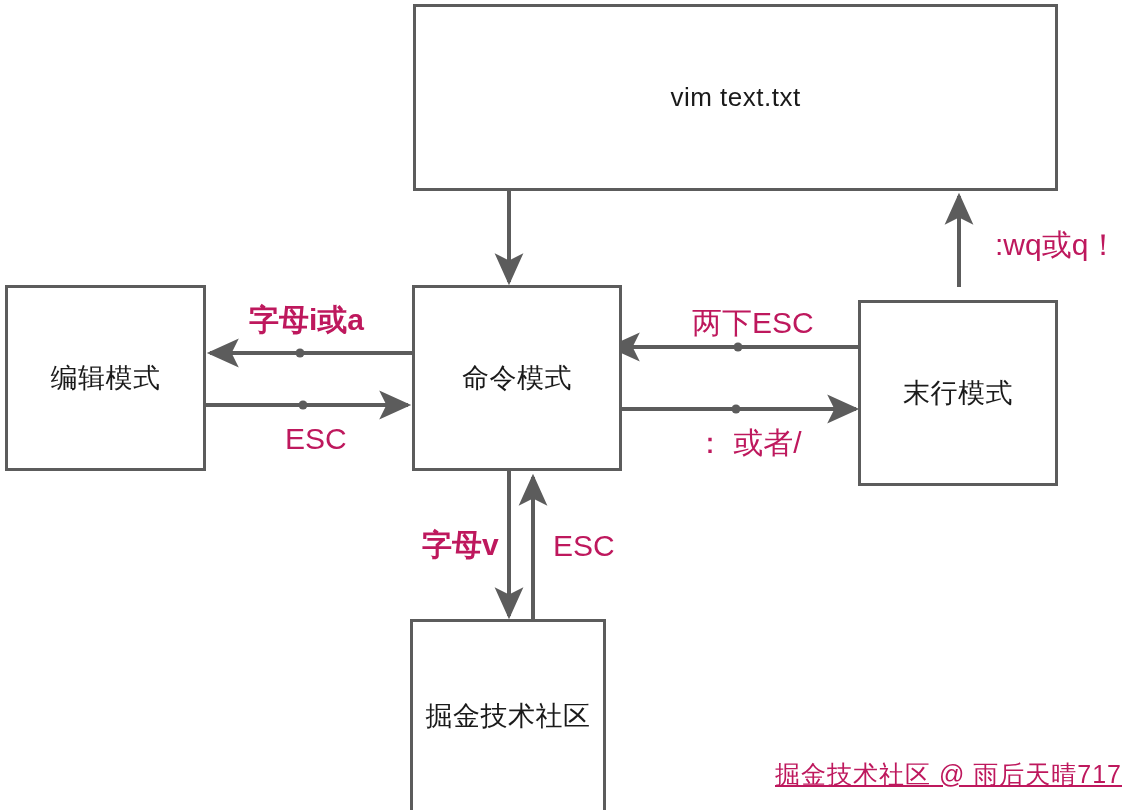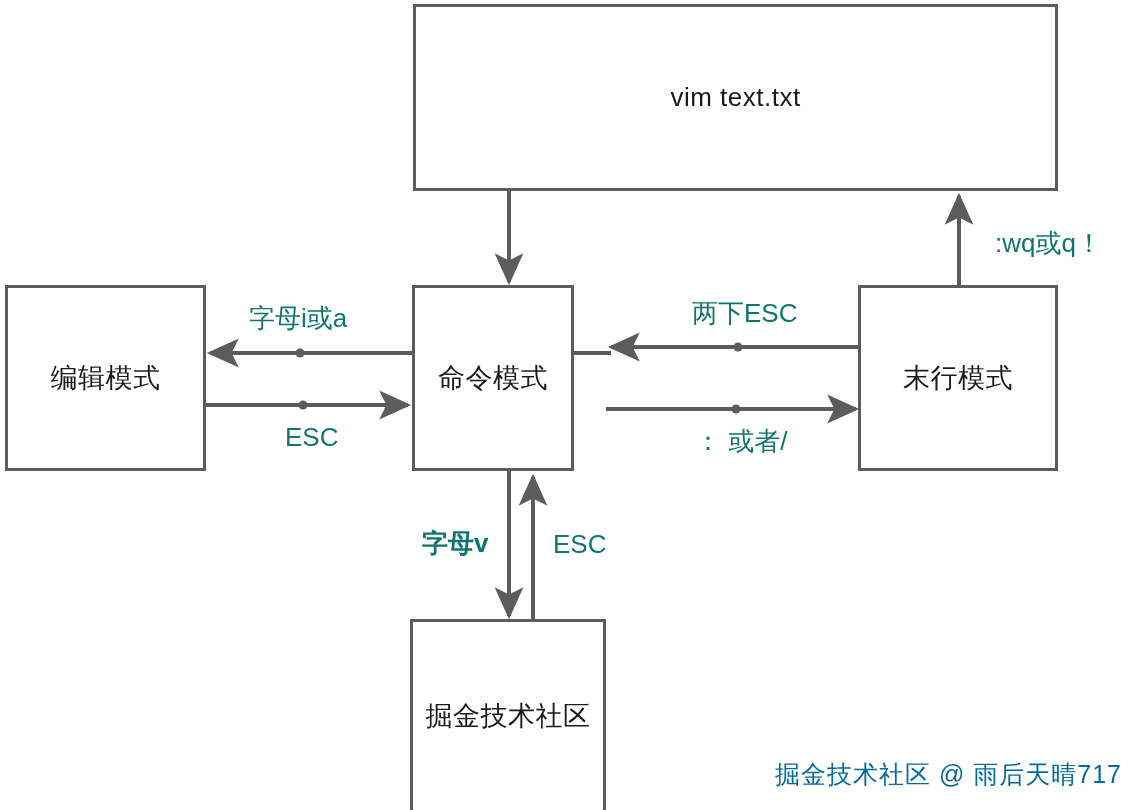--- a/index.html
+++ b/index.html
@@ -40,42 +40,43 @@
     color: #1a1a1a;
     letter-spacing: 0.5px;
     line-height: 1.2;
     white-space: nowrap;
   }
   .node-label.latin {
     font-size: 26px;
   }
   .edge-label {
     position: absolute;
-    font-size: 26px;
-    color: #0f766e;
+    font-size: 30px;
+    color: #be185d;
     white-space: nowrap;
     line-height: 1;
   }
   .watermark {
     position: absolute;
     font-size: 25px;
-    color: #0369a1;
+    color: #be185d;
     white-space: nowrap;
     letter-spacing: 1px;
+    text-decoration: underline;
   }
   
   #node-vim      { left: 413px; top: 4px;   width: 645px; height: 187px; }
   #node-edit     { left: 5px;   top: 285px; width: 201px; height: 186px; }
-  #node-command  { left: 412px; top: 285px; width: 162px; height: 186px; }
-  #node-lastline { left: 858px; top: 285px; width: 200px; height: 186px; }
+  #node-command  { left: 412px; top: 285px; width: 210px; height: 186px; }
+  #node-lastline { left: 858px; top: 300px; width: 200px; height: 186px; }
   #node-visual   { left: 410px; top: 619px; width: 196px; height: 195px; }
   
-  #lbl-i-or-a    { left: 249px; top: 305px; }
+  #lbl-i-or-a    { left: 249px; top: 305px; font-weight: bold; }
   #lbl-esc-left  { left: 285px; top: 424px; }
-  #lbl-two-esc   { left: 692px; top: 300px; }
+  #lbl-two-esc   { left: 692px; top: 308px; }
   #lbl-colon     { left: 695px; top: 428px; }
   #lbl-wq        { left: 995px; top: 230px; }
   #lbl-v         { left: 422px; top: 530px; font-weight: bold; }
   #lbl-esc-down  { left: 553px; top: 531px; }
   #watermark     { left: 775px; top: 758px; }
 </style>
 </head>
 <body>
 
 <div id="canvas">

